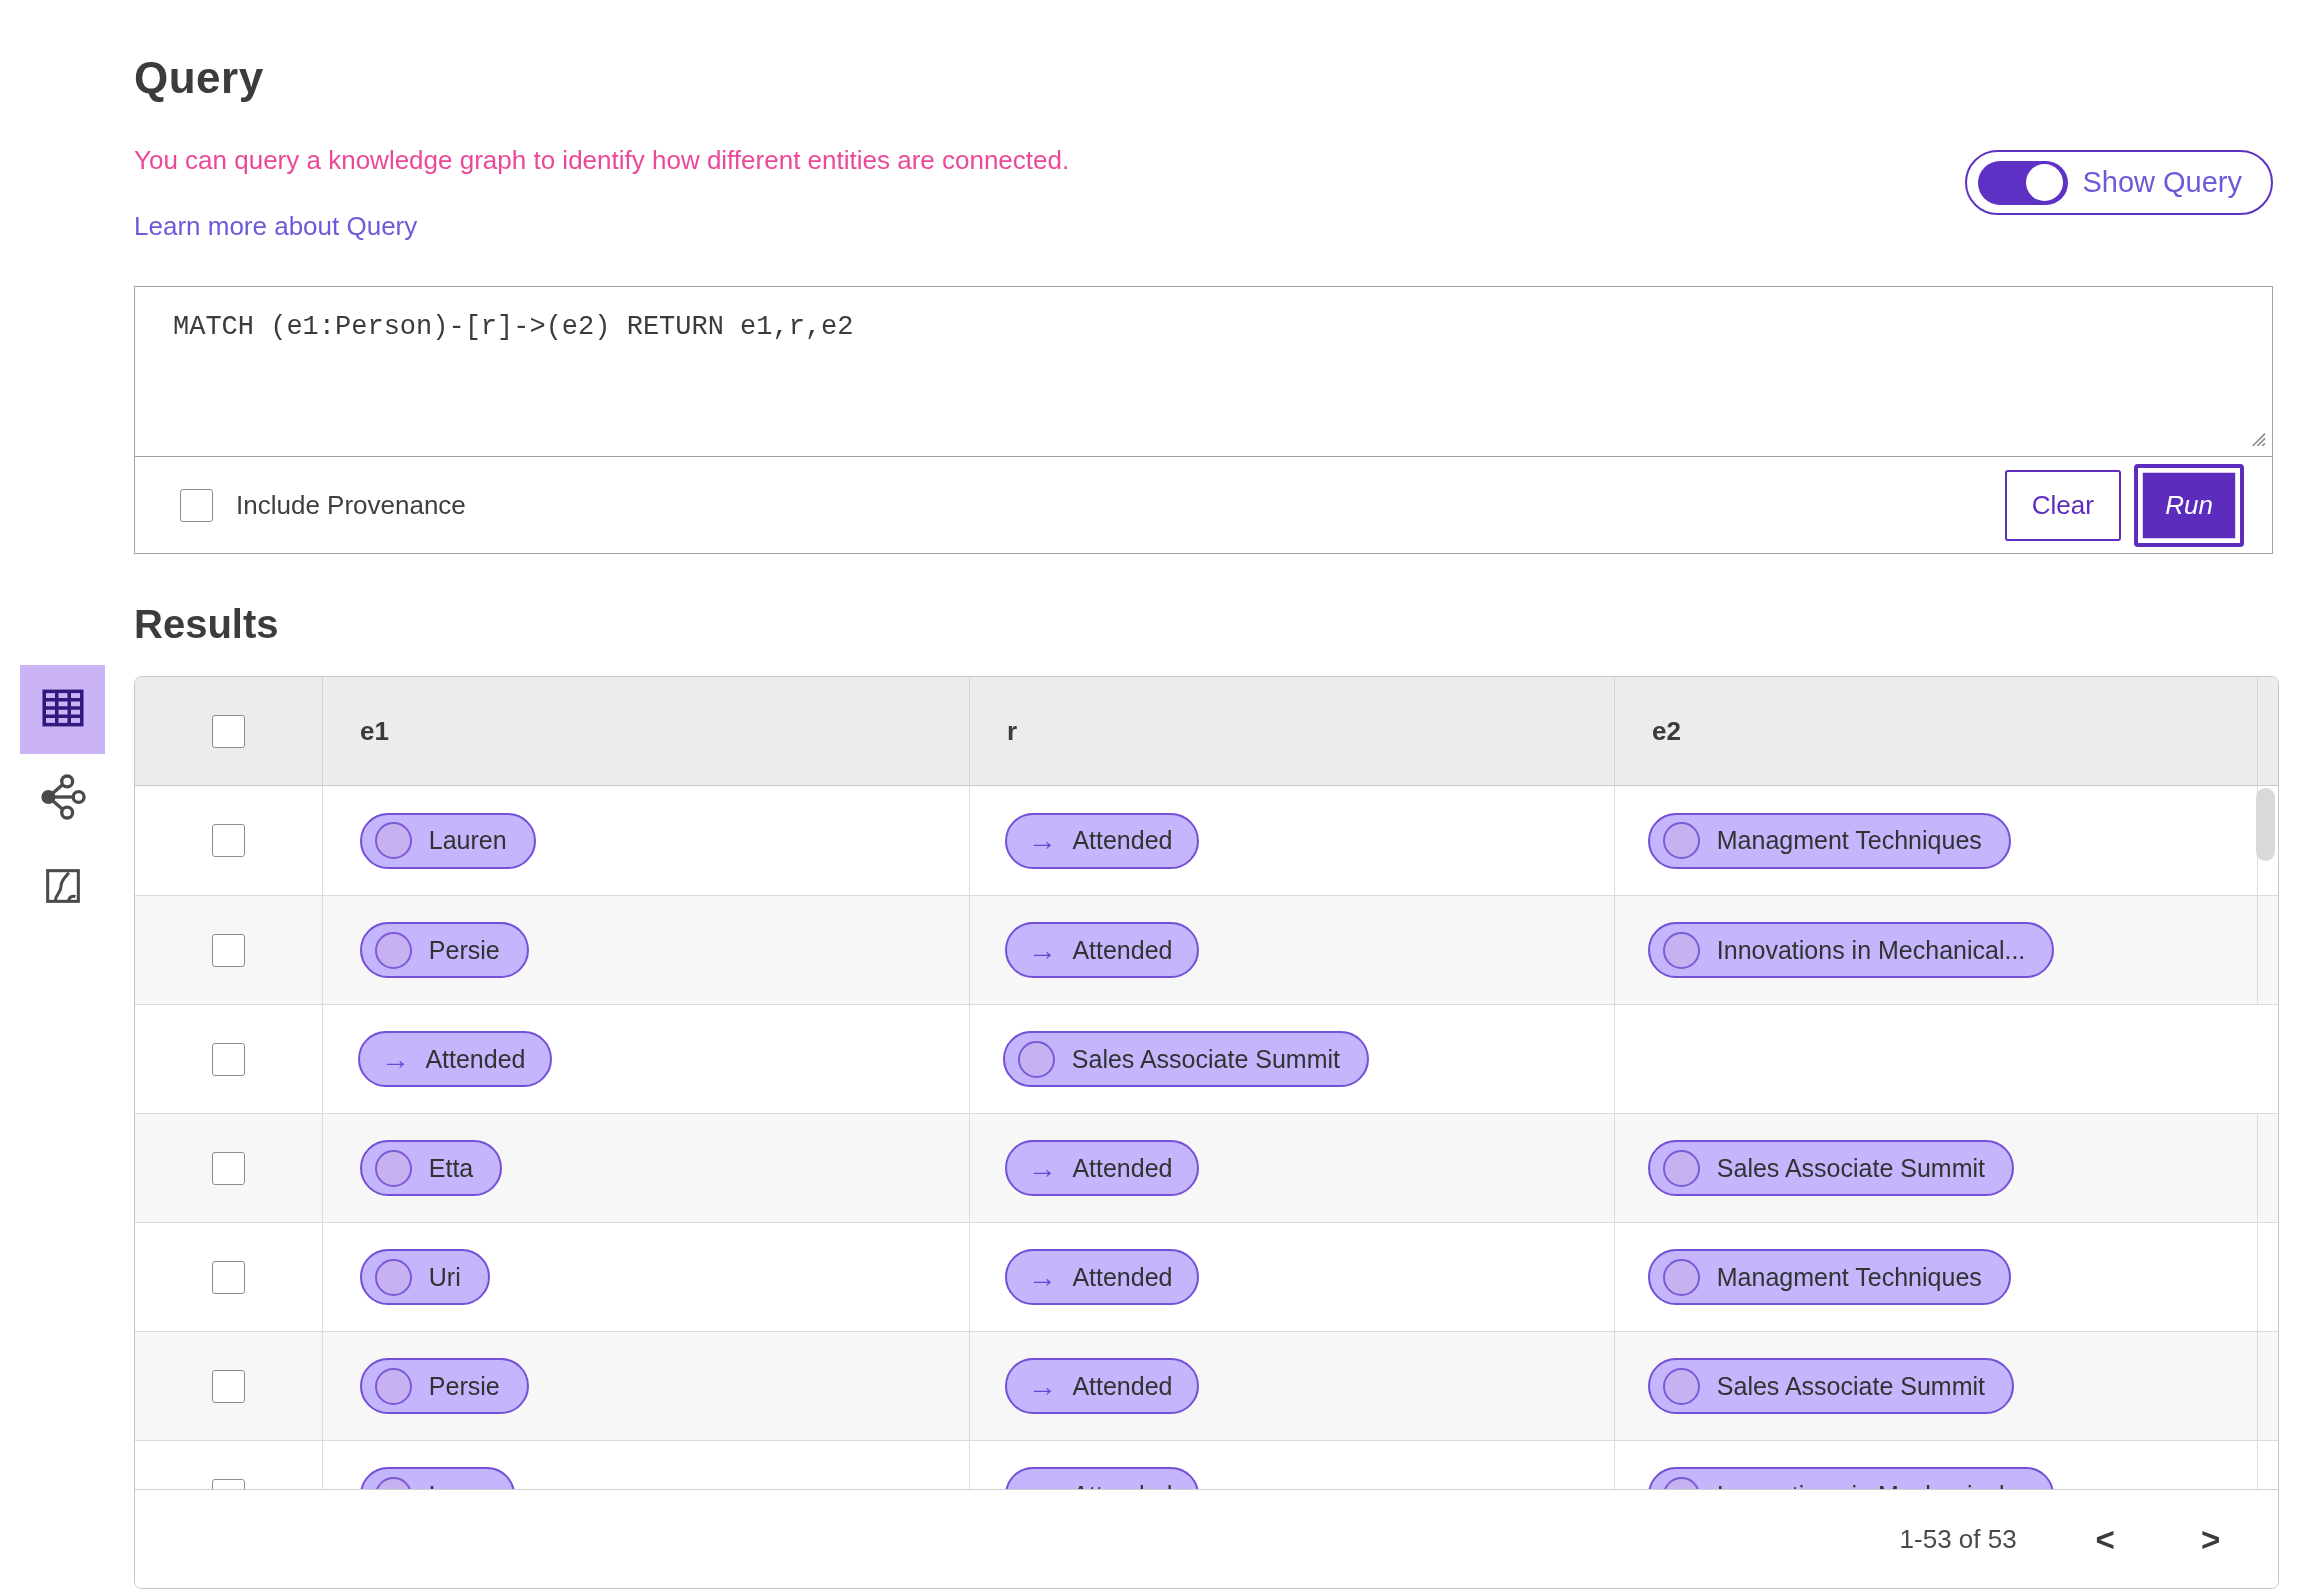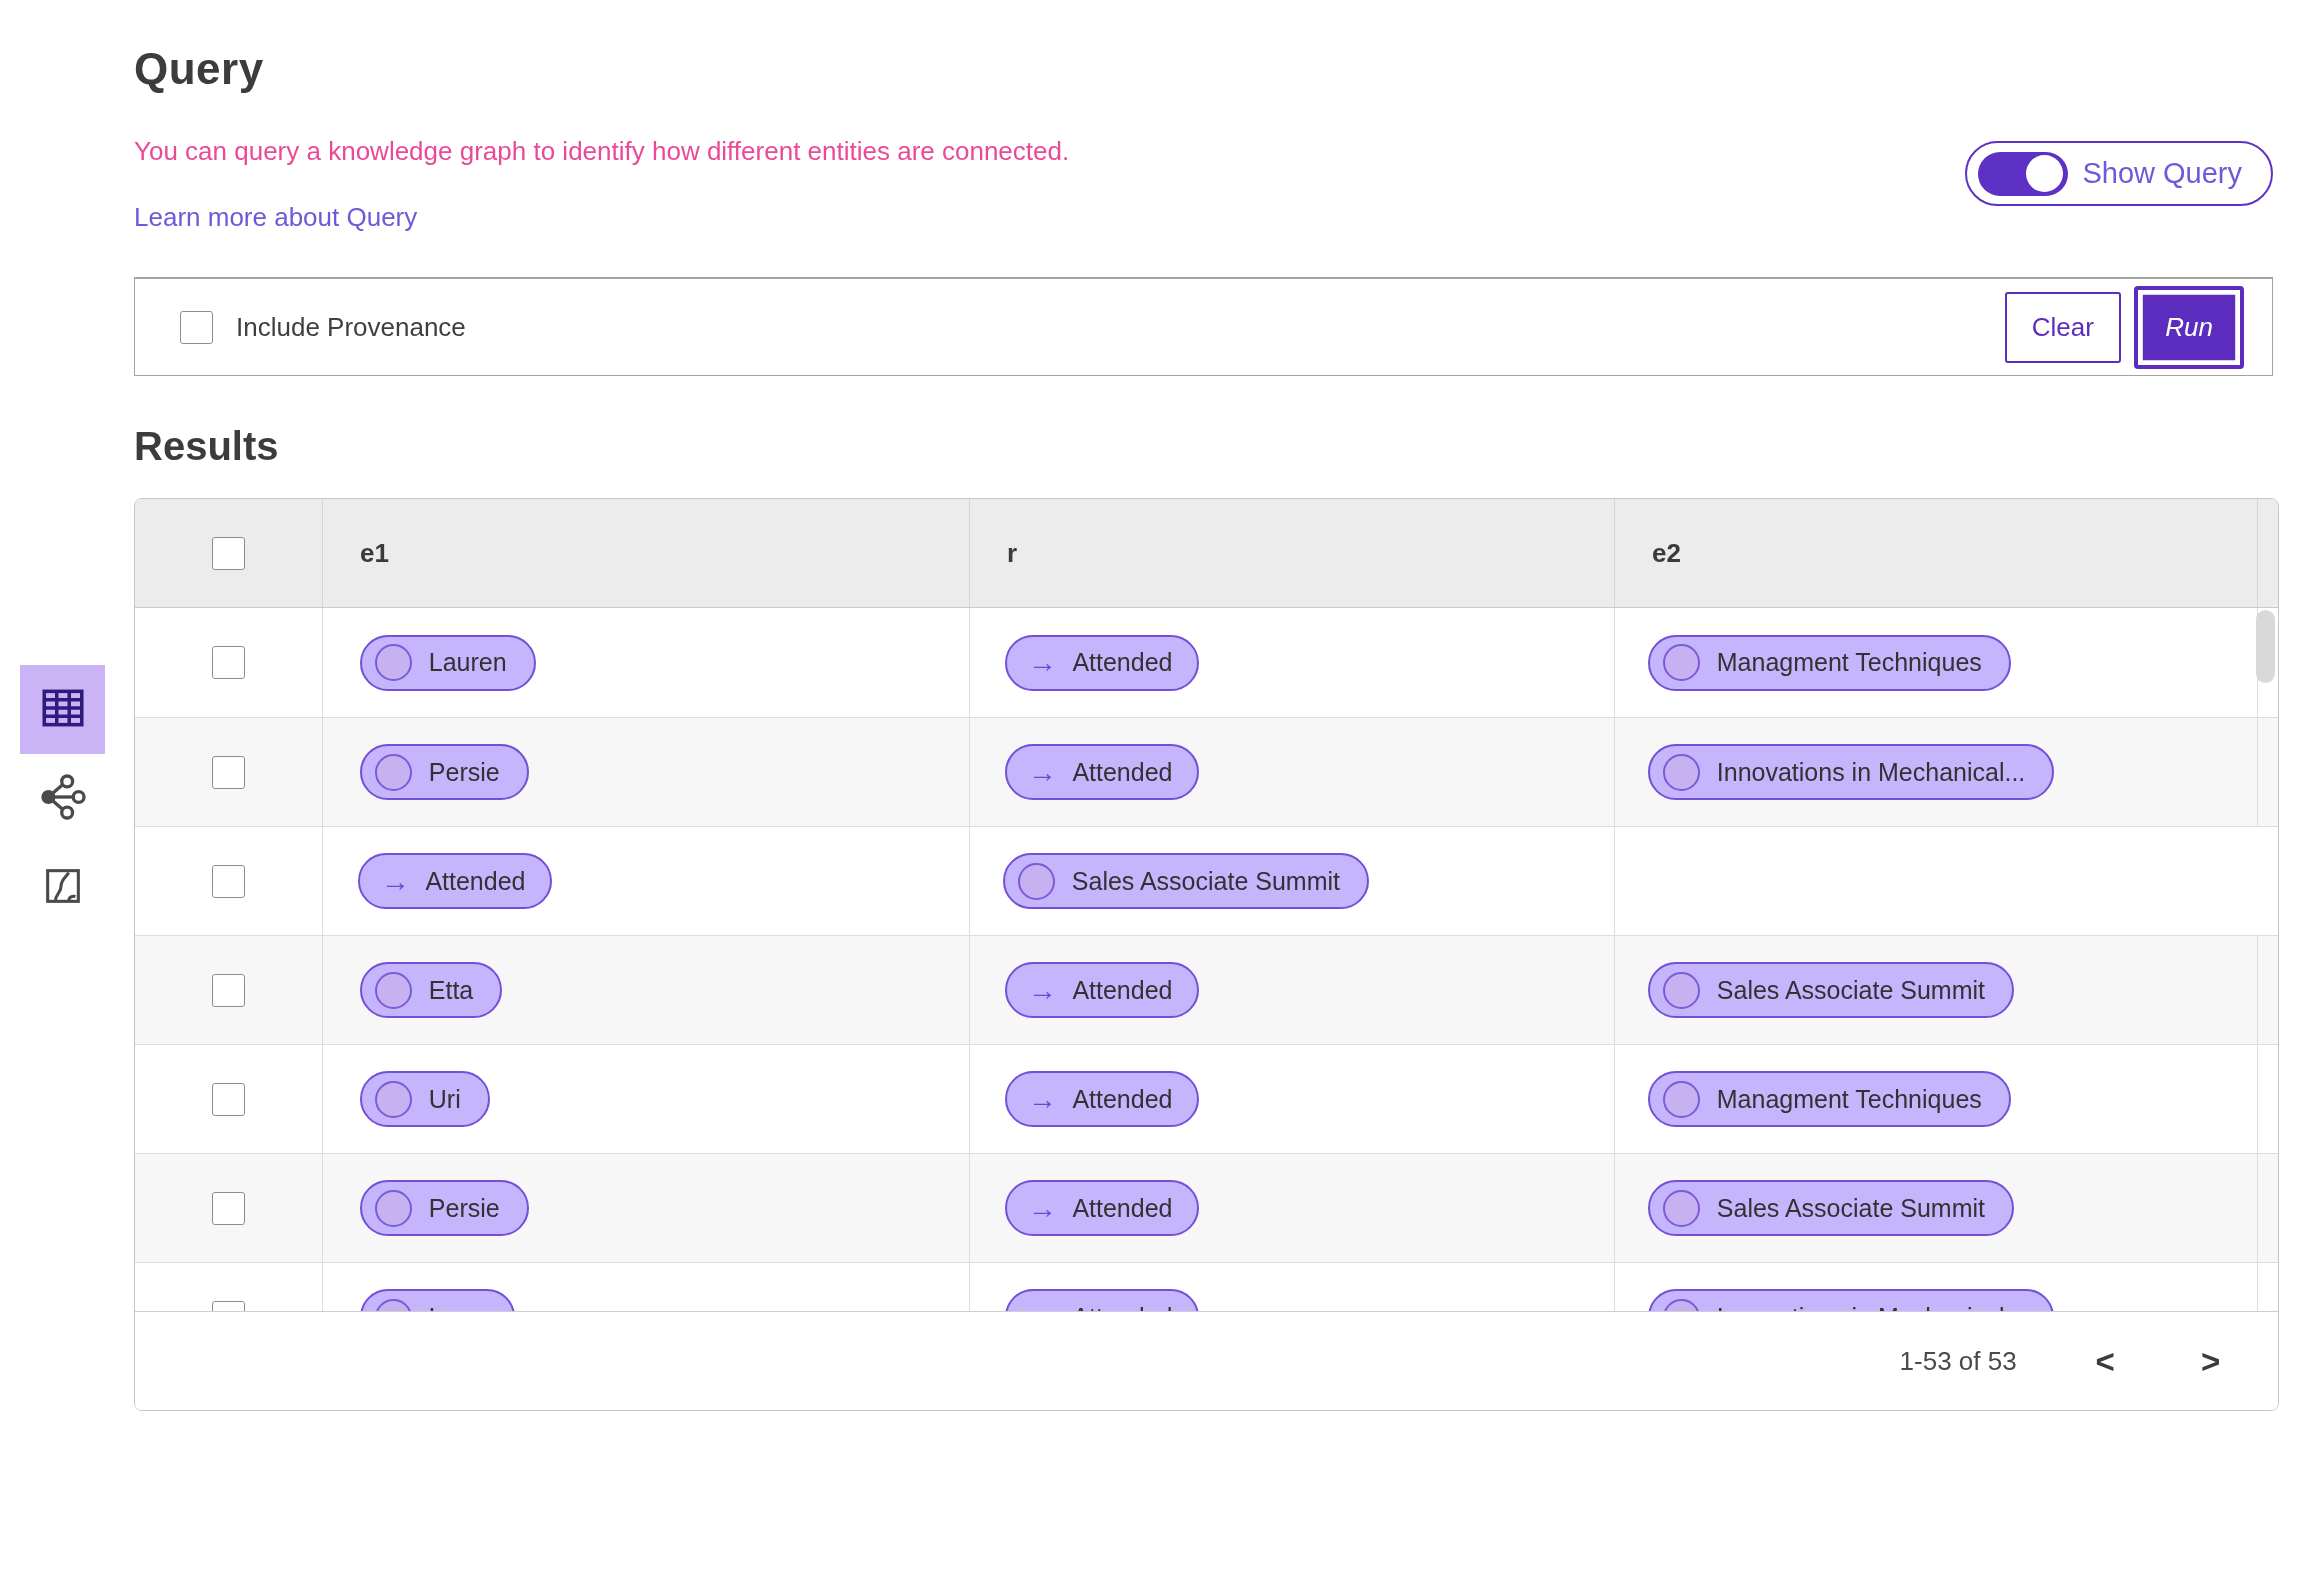--- a/index.html
+++ b/index.html
@@ -6,21 +6,21 @@
   html,body { background:#ffffff; }
   body { font-family:"Liberation Sans", sans-serif; color:#3d3d3d; }
   .page { position:relative; width:2306px; height:1594px; background:#fff; overflow:hidden; }
 
   
   .rail { position:absolute; left:20px; top:665px; width:85px; display:flex; flex-direction:column; }
   .rail-item { width:85px; height:89px; display:flex; align-items:center; justify-content:center; cursor:pointer; }
   .rail-item.selected { background:#cbb4f6; }
 
   
-  .main { position:absolute; left:134px; top:7px; width:2139px; }
+  .main { position:absolute; left:134px; top:16px; width:2139px; }
   h1.qtitle { margin-top:37px; font-size:44px; font-weight:bold; color:#3c3c3c; letter-spacing:0.5px; }
   .desc { margin-top:42px; font-size:26px; color:#ec4899; }
   .learn-link { display:inline-block; margin-top:35px; font-size:26px; color:#6a5bd8; text-decoration:none; cursor:pointer; }
 
   .toggle-wrap { position:absolute; right:0; top:134px; display:inline-flex; align-items:center;
     border:2.4px solid #5e31c5; border-radius:960px; padding:8.6px 29px 8.6px 11.5px; gap:14.4px; background:#fff; cursor:pointer; }
   .switch { position:relative; width:90px; height:44px; border-radius:960px; background:#5e31c5; }
   .knob { position:absolute; top:3.8px; right:4.8px; width:37px; height:37px; border-radius:50%; background:#fff; }
   .toggle-label { font-size:29px; color:#6a5bd8; }
 
@@ -119,20 +119,30 @@
       <span class="switch">
           <span class="knob"></span>
         </span>
       <span class="toggle-label">Show Query</span>
     </div>
 
     <div class="desc">You can query a knowledge graph to identify how different entities are connected.</div>
     <a class="learn-link">Learn more about Query</a>
 
     <div class="panel">
+      <div class="query-area">
+        <div class="query-text">MATCH (e1:Person)-[r]-&gt;(e2) RETURN e1,r,e2</div>
+        <span class="resize-grip">
+          <svg width="21" height="21" viewBox="0 0 22 22" stroke="#8a8a8a" stroke-width="1.6">
+            <line x1="8" y1="21" x2="21" y2="8"></line>
+              <line x1="13" y1="21" x2="21" y2="13"></line>
+              <line x1="18" y1="21" x2="21" y2="18"></line>
+          </svg>
+        </span>
+      </div>
       <div class="panel-actions">
         <span class="cb"></span>
         <span class="cb-label">Include Provenance</span>
         <span class="spacer"></span>
         <button class="btn-clear">Clear</button>
         <button class="btn-run">Run</button>
       </div>
     </div>
 
     <h2 class="rtitle">Results</h2>

